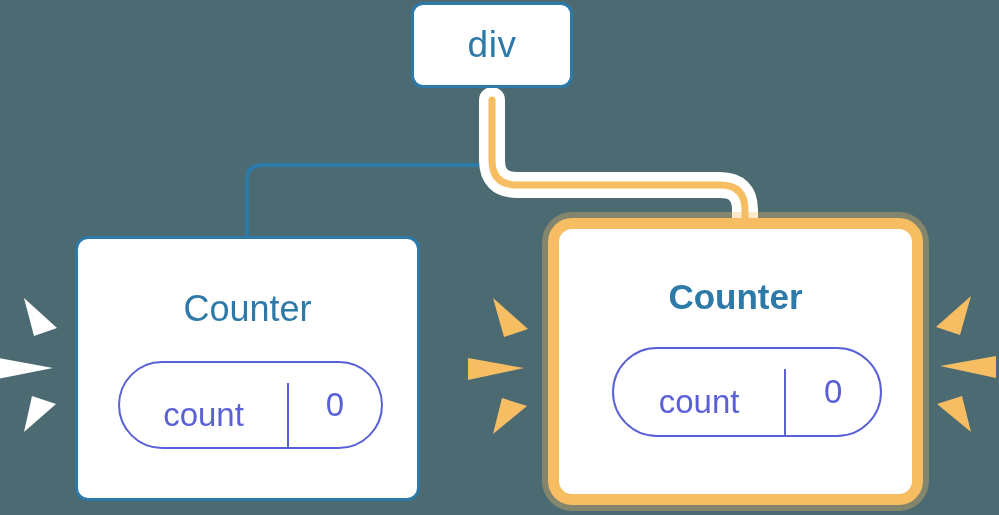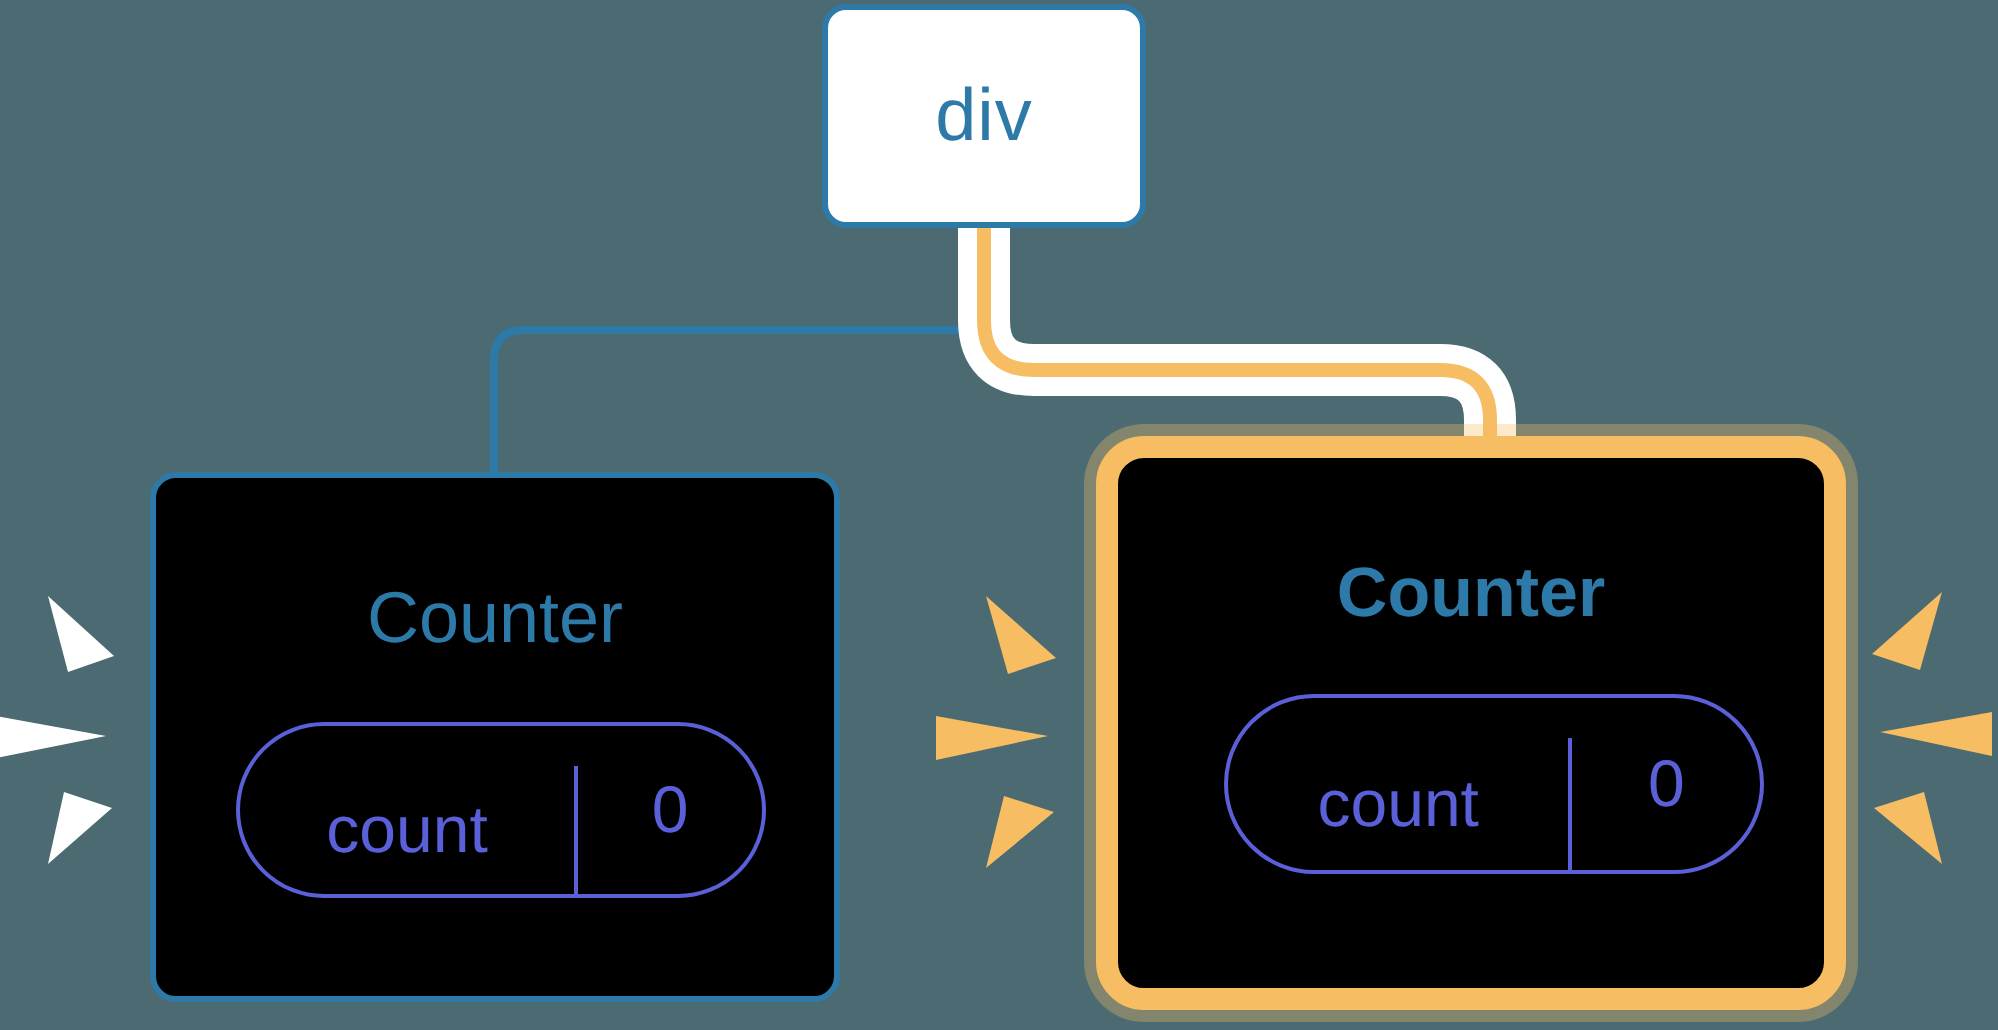--- a/index.html
+++ b/index.html
@@ -21,41 +21,41 @@
     width: 999px;
     height: 515px;
   }
 
   
   .node-div {
     position: absolute;
     left: 411px;
     top: 2px;
     width: 162px;
-    height: 112px;
+    height: 86px;
     background: #ffffff;
     border: 3px solid #2d79a8;
     border-radius: 12px;
     box-sizing: border-box;
     display: flex;
     align-items: center;
     justify-content: center;
     z-index: 6;
   }
   .node-div-label {
     color: #2d79a8;
     font-size: 37px;
     font-weight: 400;
     letter-spacing: 0.5px;
   }
 
   
   .node-counter {
     position: absolute;
-    background: #000000;
+    background: #ffffff;
     box-sizing: border-box;
     z-index: 6;
   }
   .node-counter.plain {
     left: 75px;
     top: 236px;
     width: 345px;
     height: 265px;
     border: 3px solid #2d79a8;
     border-radius: 13px;

